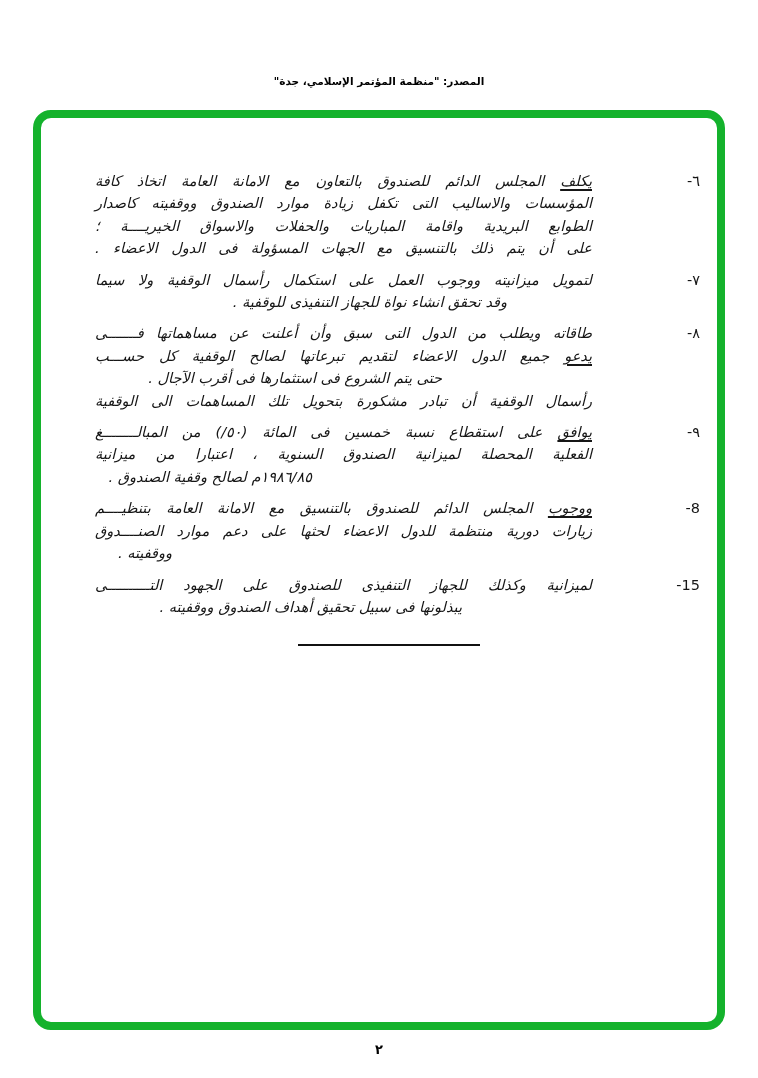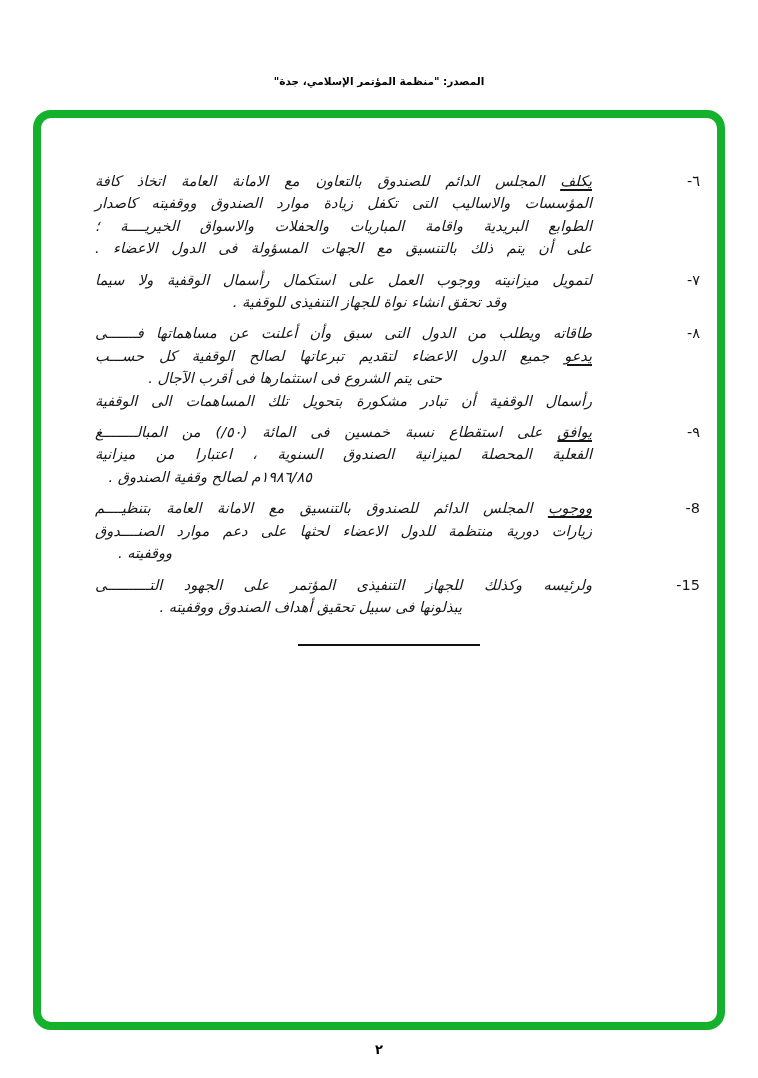--- a/index.html
+++ b/index.html
@@ -127,21 +127,21 @@
         <div class="num">8-</div>
         <div class="body">
           <div class="line"><span class="lead">ووجوب</span> المجلس الدائم للصندوق بالتنسيق مع الامانة العامة بتنظيــــم</div>
           <div class="line">زيارات دورية منتظمة للدول الاعضاء لحثها على دعم موارد الصنــــدوق</div>
           <div class="line short" style="padding-right: 420px;">ووقفيته .</div>
         </div>
       </div>
       <div class="item">
         <div class="num">15-</div>
         <div class="body">
-          <div class="line">ولرئيسه وكذلك للجهاز التنفيذى المؤتمر على الجهود التــــــــــى</div>
+          <div class="line">لميزانية وكذلك للجهاز التنفيذى للصندوق على الجهود التــــــــــى</div>
           <div class="line short" style="padding-right: 130px;">يبذلونها فى سبيل تحقيق أهداف الصندوق ووقفيته .</div>
         </div>
       </div>
       <div class="sep"></div>
     </div>
 
   <div class="pagenum">٢</div>
 
 </div>
 

